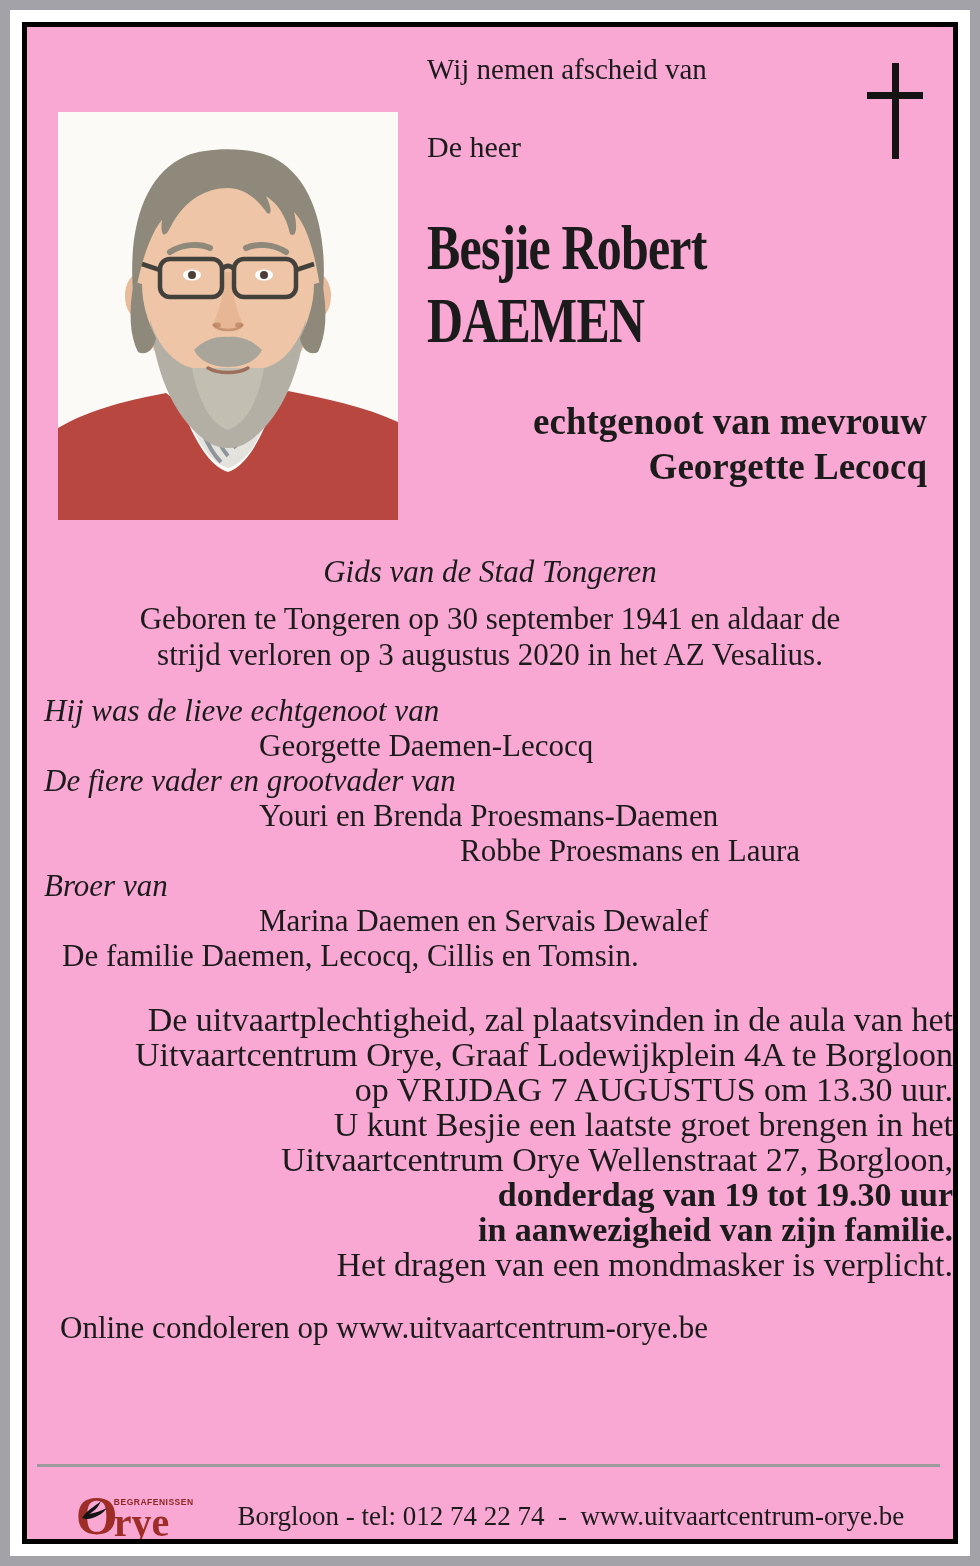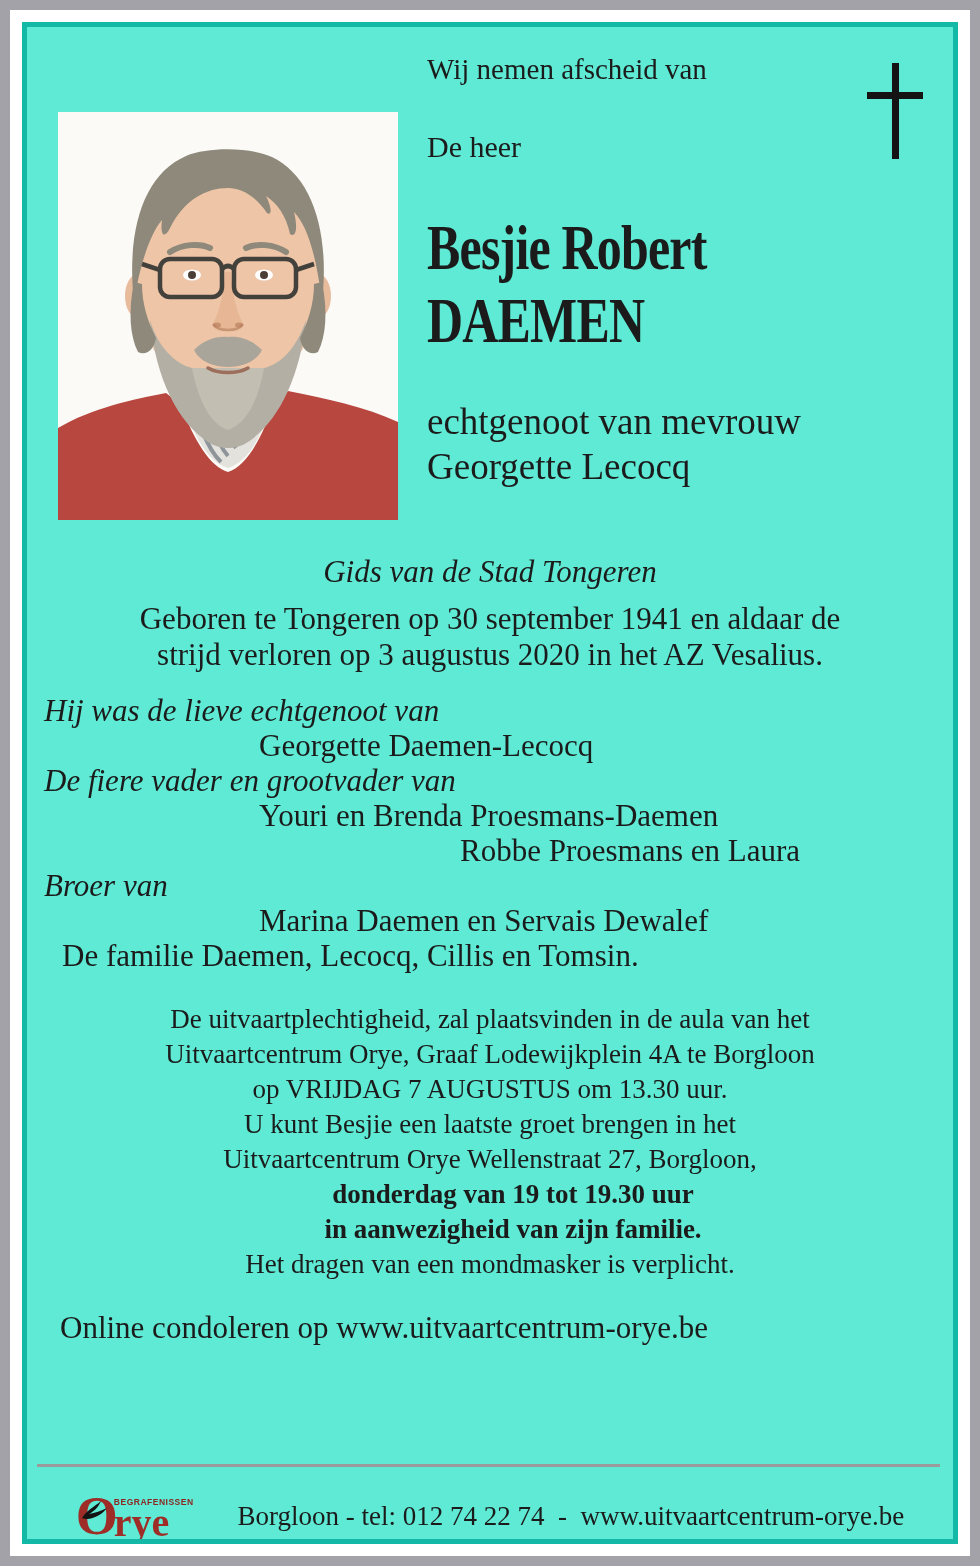--- a/index.html
+++ b/index.html
@@ -13,55 +13,55 @@
     position: absolute; inset: 0;
     box-sizing: border-box;
     border: 10px solid #a2a2a8;
     padding: 12px;
     background: #ffffff;
   }
   .inner {
     position: relative;
     width: 100%; height: 100%;
     box-sizing: border-box;
-    border: 5px solid #14b8a6;
+    border: 5px solid #000000;
     overflow: hidden;
-    background: #5eead4;
+    background: #f9a8d4;
   }
   .abs { position: absolute; }
 
   
   .portrait { left: 31px; top: 85px; width: 340px; height: 408px; }
   .intro { left: 400px; top: 26px; font-size: 29px; }
   .salutation { left: 400px; top: 103px; font-size: 30px; }
   .deceased-name {
     left: 400px; top: 184px;
     font-size: 64px; font-weight: bold; line-height: 73px;
     letter-spacing: -1px;
     transform: scaleX(0.78); transform-origin: left top;
     white-space: nowrap;
   }
   .spouse {
     left: 400px; top: 372px; width: 500px;
-    text-align: left; font-size: 37px; line-height: 45px;
+    text-align: right; font-size: 37px; line-height: 45px; font-weight: bold;
   }
   .cross-v { left: 865px; top: 36px; width: 7px;  height: 96px; background: #141414; }
   .cross-h { left: 840px; top: 65px; width: 56px; height: 7px;  background: #141414; }
 
   
   .subtitle { left: 0; right: 0; top: 527px; text-align: center; font-style: italic; font-size: 31px; }
   .bio { left: 0; right: 0; top: 574px; text-align: center; font-size: 31px; line-height: 36px; }
 
   .family { left: 0; right: 0; top: 666px; font-size: 31px; line-height: 35px; }
   .fam-italic { font-style: italic; padding-left: 17px; }
   .fam-plain  { padding-left: 35px; }
   .fam-ind1   { padding-left: 232px; }
   .fam-ind2   { padding-left: 433px; }
 
-  .service { left: 0; right: 0; top: 975px; text-align: center; font-size: 27px; line-height: 35px; }
+  .service { left: 0; right: 0; top: 975px; text-align: right; font-size: 34px; line-height: 35px; }
   .svc-bold { font-weight: bold; padding-left: 46px; }
 
   .contact { left: 33px; top: 1283px; font-size: 31px; line-height: 35px; }
   .rouw-value { margin-left: 34px; }
 
   .notice { left: 0; right: 0; top: 1372px; text-align: center; font-size: 31px; letter-spacing: 0.5px; }
 
   .divider { left: 10px; right: 13px; top: 1437px; height: 3px; background: #9b9b9b; }
 
   

